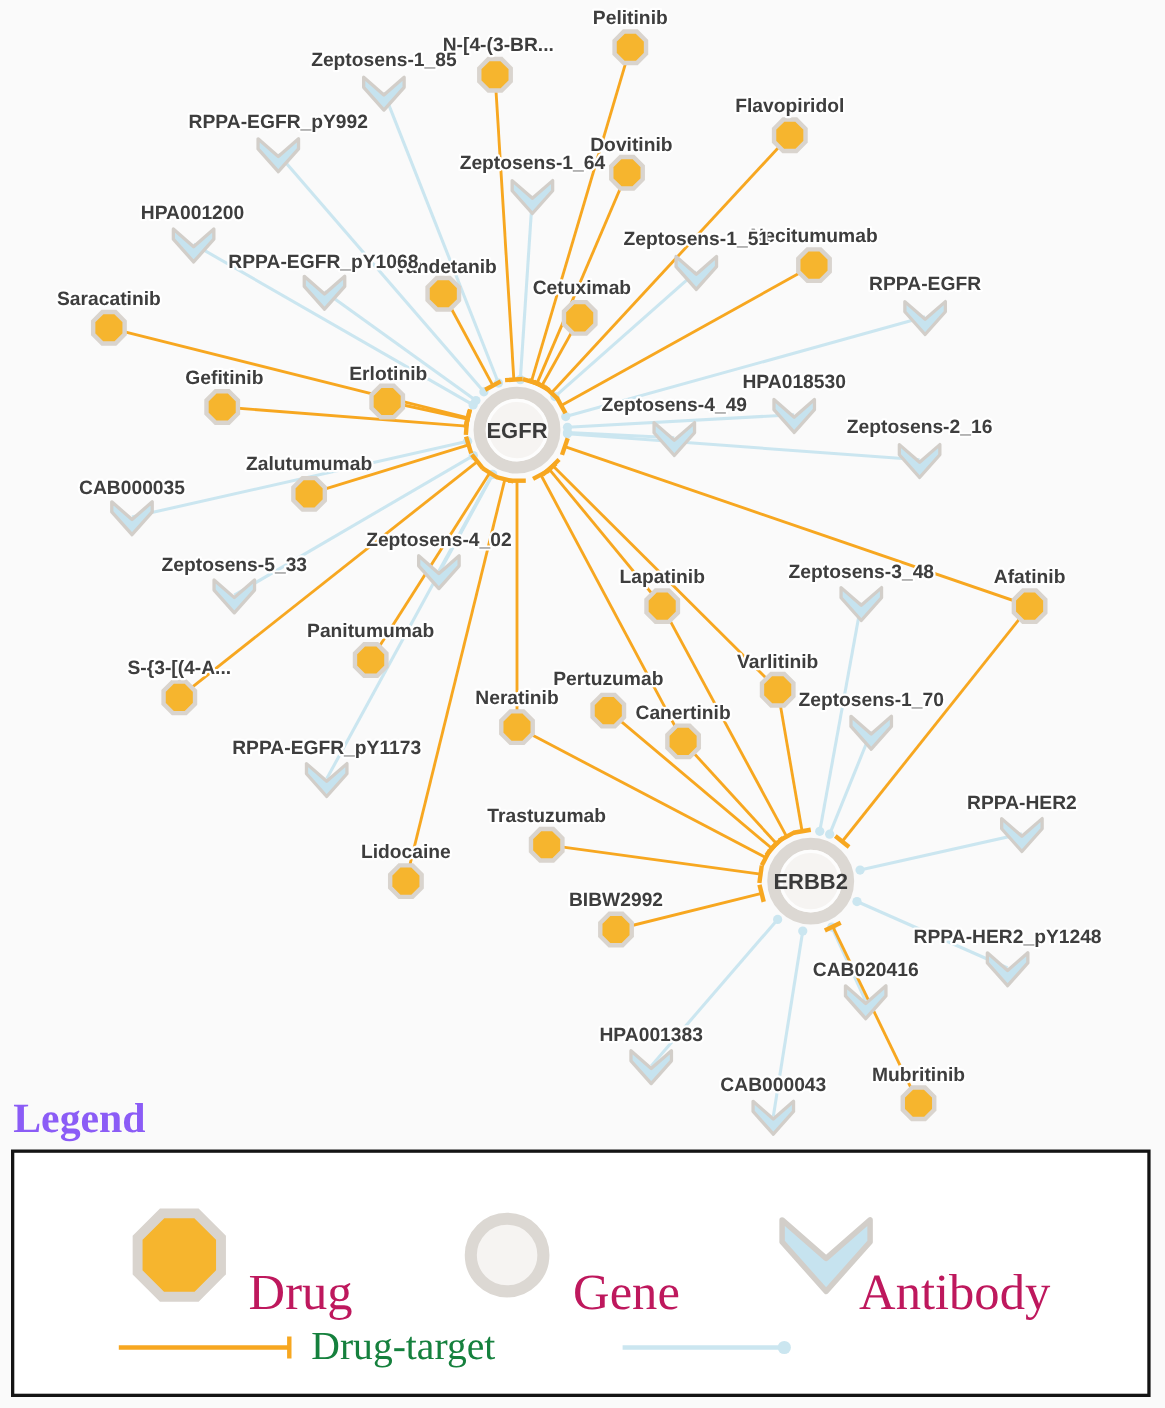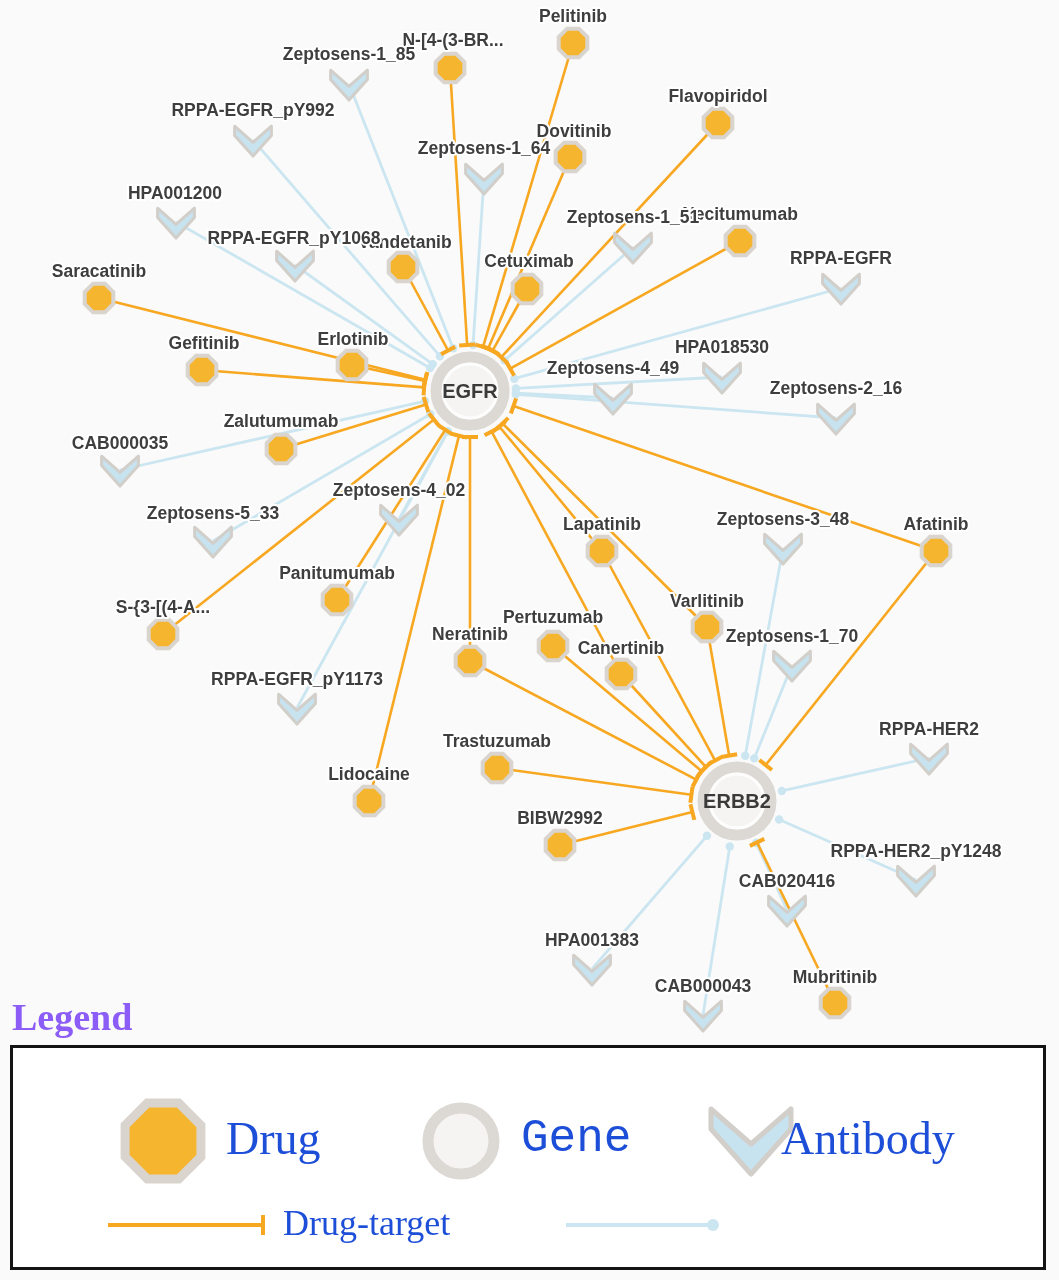--- a/index.html
+++ b/index.html
@@ -21,22 +21,22 @@
 
   
   .node-label{font:700 17.5px "Liberation Sans",sans-serif;fill:var(--label);text-anchor:middle;
               paint-order:stroke;stroke:#ffffff;stroke-width:4px;stroke-linejoin:round;}
   .gene-label{font:700 20px "Liberation Sans",sans-serif;fill:#3a3a3a;text-anchor:middle;}
 
   
   .legend-title{position:absolute;left:12px;top:995px;font:700 38px "Liberation Serif",serif;color:#8b5cf6;}
   .legend-box{position:absolute;left:10px;top:1045px;width:1030px;height:219px;
               border:3px solid var(--legend-border,#141414);background:#ffffff;}
-  .legend-item-label{position:absolute;transform:translateY(-54%);font:400 46px "Liberation Serif",serif;color:#1d4ed8;white-space:nowrap;}
-  .legend-edge-label{position:absolute;transform:translateY(-54%);font:400 36px "Liberation Serif",serif;color:#1d4ed8;white-space:nowrap;}
+  .legend-item-label{position:absolute;transform:translateY(-54%);font:400 46px "Liberation Serif",serif;color:#be185d;white-space:nowrap;margin-top:36px;}
+  .legend-edge-label{position:absolute;transform:translateY(-54%);font:400 36px "Liberation Serif",serif;color:#15803d;white-space:nowrap;}
   .lg-icon{position:absolute;}
   .lg-oct{stroke-width:9px;}
   .lg-gene{stroke-width:11px;}
   .lg-chev{stroke-width:5px;}
   .lg-line-drug{stroke:var(--drug-edge);stroke-width:4px;}
   .lg-line-ab{stroke:var(--antibody-edge);stroke-width:4px;}
 </style>
 </head>
 <body>
 
@@ -438,21 +438,21 @@
   <div class="legend-box">
 
     <svg class="lg-icon" style="left:95px;top:38px;" width="110" height="110">
       <polygon class="drug-shape lg-oct" points="92.9,70.7 70.7,92.9 39.3,92.9 17.1,70.7 17.1,39.3 39.3,17.1 70.7,17.1 92.9,39.3"></polygon>
     </svg>
     <span class="legend-item-label" style="left:213px;top:93px;">Drug</span>
 
     <svg class="lg-icon" style="left:398px;top:43px;" width="100" height="100">
       <circle class="gene-shape lg-gene" cx="50" cy="50" r="33"></circle>
     </svg>
-    <span class="legend-item-label" style="left:508px;top:93px;font-family:Liberation Mono, monospace;">Gene</span>
+    <span class="legend-item-label" style="left:508px;top:93px;">Gene</span>
 
     <svg class="lg-icon" style="left:688px;top:53px;" width="100" height="84">
       <path class="antibody-shape lg-chev" transform="translate(50,38)" d="M -40 -30 L 0 5 L 40 -30 L 40 -10 L 0 35 L -40 -10 Z"></path>
     </svg>
     <span class="legend-item-label" style="left:768px;top:93px;">Antibody</span>
 
     <svg class="lg-icon" style="left:90px;top:165px;" width="180" height="24">
       <line class="lg-line-drug" x1="5" y1="12" x2="160" y2="12"></line>
       <line class="lg-line-drug" x1="160" y1="2" x2="160" y2="22"></line>
     </svg>

